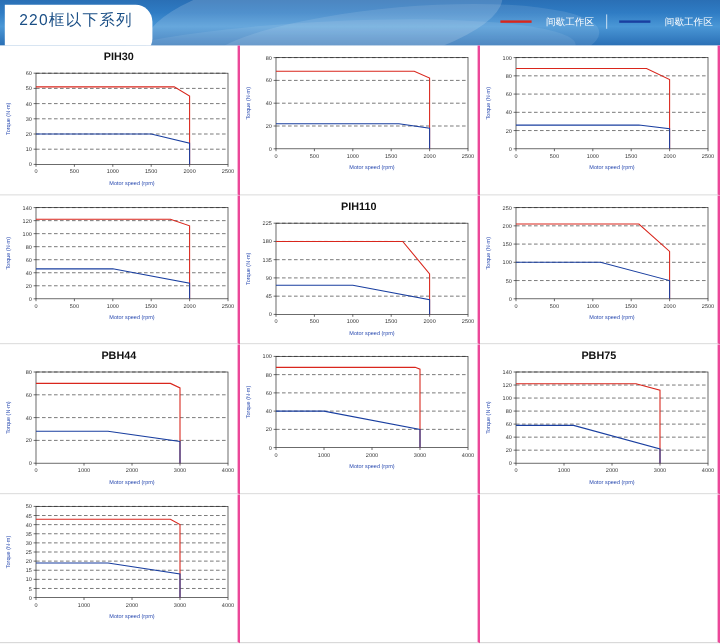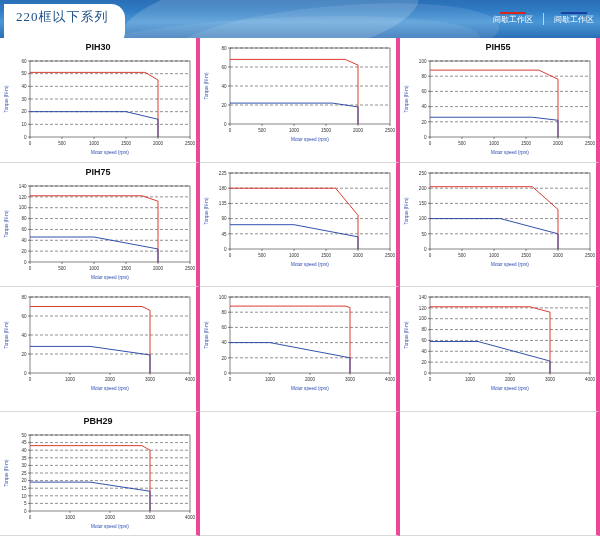--- a/index.html
+++ b/index.html
@@ -35,42 +35,41 @@
   }
   .title-pill{
     position:absolute;left:4px;top:4px;
     padding:4px 16px 20px 12px;
     background:#ffffff;
     border-radius:0 14px 14px 0;
     color:#1b4f86;
     font-size:13px;
     letter-spacing:1px;
     line-height:18px;
-    font-family:Liberation Serif, serif;
   }
   .legend{
     position:absolute;right:6px;top:12px;
     display:flex;align-items:center;gap:10px;
     font-size:8px;color:#ffffff;
   }
-  .legend .item{display:flex;align-items:center;gap:0;flex-direction:column;}
+  .legend .item{display:flex;align-items:center;gap:12px;}
   .legend .swatch{display:block;width:26px;height:0;border-top:2px solid #d9261c;}
   .legend .swatch.blue{border-top:2px solid #1a3fa0;}
   .legend .divider{width:1px;height:12px;background:rgba(255,255,255,0.6);}
 
   
   .grid{
     position:relative;
     width:600px;
     display:flex;flex-wrap:wrap;
   }
   .cell{
     box-sizing:border-box;
     width:200px;height:124.5px;
-    border-right:4px solid #ec4899;
+    border-right:2px solid #ec4899;
     border-bottom:1px solid #d9d9d9;
     padding:2px 2px 0 2px;
     background:#ffffff;
     position:relative;
   }
   .cell.empty{background:#ffffff;}
   .cell .chart-title{
     text-align:center;
     font-size:9px;
     font-weight:bold;
@@ -181,21 +180,20 @@
           <line x1="188.00" y1="84" x2="188.00" y2="86" stroke="#333333" stroke-width="0.6"></line>
           <text class="tick" x="188.00" y="91.5" text-anchor="middle">2500</text>
           <text class="axlabel" x="108" y="101" text-anchor="middle">Motor speed (rpm)</text>
           <text class="axlabel" transform="translate(6,46) rotate(-90)" text-anchor="middle">Torque (N·m)</text>
           <path d="M28.00 19.40 L143.20 19.40 L156.00 25.10 L156.00 84.00" fill="none" stroke="#d9261c" stroke-width="0.9"></path>
           <path d="M28.00 63.10 L130.40 63.10 L156.00 66.90 L156.00 84.00" fill="none" stroke="#1a3fa0" stroke-width="0.9"></path>
         </svg>
       </div>
     </div>
     <div class="cell">
-      <div class="chart-title">PIH55</div>
       <div class="plot-wrap">
         <svg width="196" height="104">
           <rect x="28" y="8" width="160" height="76" fill="#ffffff" stroke="#333333" stroke-width="0.6"></rect>
           <line x1="28" y1="68.80" x2="188" y2="68.80" stroke="#222222" stroke-width="0.5" stroke-dasharray="3,2"></line>
           <line x1="28" y1="53.60" x2="188" y2="53.60" stroke="#222222" stroke-width="0.5" stroke-dasharray="3,2"></line>
           <line x1="28" y1="38.40" x2="188" y2="38.40" stroke="#222222" stroke-width="0.5" stroke-dasharray="3,2"></line>
           <line x1="28" y1="23.20" x2="188" y2="23.20" stroke="#222222" stroke-width="0.5" stroke-dasharray="3,2"></line>
           <line x1="28" y1="8.00" x2="188" y2="8.00" stroke="#222222" stroke-width="0.5" stroke-dasharray="3,2"></line>
           <line x1="26" y1="84.00" x2="28" y2="84.00" stroke="#333333" stroke-width="0.6"></line>
           <text class="tick" x="24.5" y="85.70" text-anchor="end">0</text>
@@ -222,21 +220,20 @@
           <line x1="188.00" y1="84" x2="188.00" y2="86" stroke="#333333" stroke-width="0.6"></line>
           <text class="tick" x="188.00" y="91.5" text-anchor="middle">2500</text>
           <text class="axlabel" x="108" y="101" text-anchor="middle">Motor speed (rpm)</text>
           <text class="axlabel" transform="translate(6,46) rotate(-90)" text-anchor="middle">Torque (N·m)</text>
           <path d="M28.00 17.12 L136.80 17.12 L156.00 26.24 L156.00 84.00" fill="none" stroke="#d9261c" stroke-width="0.9"></path>
           <path d="M28.00 64.24 L130.40 64.24 L156.00 67.28 L156.00 84.00" fill="none" stroke="#1a3fa0" stroke-width="0.9"></path>
         </svg>
       </div>
     </div>
     <div class="cell">
-      <div class="chart-title">PIH75</div>
       <div class="plot-wrap">
         <svg width="196" height="104">
           <rect x="28" y="8" width="160" height="76" fill="#ffffff" stroke="#333333" stroke-width="0.6"></rect>
           <line x1="28" y1="73.14" x2="188" y2="73.14" stroke="#222222" stroke-width="0.5" stroke-dasharray="3,2"></line>
           <line x1="28" y1="62.29" x2="188" y2="62.29" stroke="#222222" stroke-width="0.5" stroke-dasharray="3,2"></line>
           <line x1="28" y1="51.43" x2="188" y2="51.43" stroke="#222222" stroke-width="0.5" stroke-dasharray="3,2"></line>
           <line x1="28" y1="40.57" x2="188" y2="40.57" stroke="#222222" stroke-width="0.5" stroke-dasharray="3,2"></line>
           <line x1="28" y1="29.71" x2="188" y2="29.71" stroke="#222222" stroke-width="0.5" stroke-dasharray="3,2"></line>
           <line x1="28" y1="18.86" x2="188" y2="18.86" stroke="#222222" stroke-width="0.5" stroke-dasharray="3,2"></line>
           <line x1="28" y1="8.00" x2="188" y2="8.00" stroke="#222222" stroke-width="0.5" stroke-dasharray="3,2"></line>
@@ -269,20 +266,21 @@
           <line x1="188.00" y1="84" x2="188.00" y2="86" stroke="#333333" stroke-width="0.6"></line>
           <text class="tick" x="188.00" y="91.5" text-anchor="middle">2500</text>
           <text class="axlabel" x="108" y="101" text-anchor="middle">Motor speed (rpm)</text>
           <text class="axlabel" transform="translate(6,46) rotate(-90)" text-anchor="middle">Torque (N·m)</text>
           <path d="M28.00 17.77 L140.00 17.77 L156.00 23.20 L156.00 84.00" fill="none" stroke="#d9261c" stroke-width="0.9"></path>
           <path d="M28.00 59.03 L92.00 59.03 L156.00 70.97 L156.00 84.00" fill="none" stroke="#1a3fa0" stroke-width="0.9"></path>
         </svg>
       </div>
     </div>
     <div class="cell">
+      <div class="chart-title">PIH110</div>
       <div class="plot-wrap">
         <svg width="196" height="104">
           <rect x="28" y="8" width="160" height="76" fill="#ffffff" stroke="#333333" stroke-width="0.6"></rect>
           <line x1="28" y1="68.80" x2="188" y2="68.80" stroke="#222222" stroke-width="0.5" stroke-dasharray="3,2"></line>
           <line x1="28" y1="53.60" x2="188" y2="53.60" stroke="#222222" stroke-width="0.5" stroke-dasharray="3,2"></line>
           <line x1="28" y1="38.40" x2="188" y2="38.40" stroke="#222222" stroke-width="0.5" stroke-dasharray="3,2"></line>
           <line x1="28" y1="23.20" x2="188" y2="23.20" stroke="#222222" stroke-width="0.5" stroke-dasharray="3,2"></line>
           <line x1="28" y1="8.00" x2="188" y2="8.00" stroke="#222222" stroke-width="0.5" stroke-dasharray="3,2"></line>
           <line x1="26" y1="84.00" x2="28" y2="84.00" stroke="#333333" stroke-width="0.6"></line>
           <text class="tick" x="24.5" y="85.70" text-anchor="end">0</text>
@@ -349,20 +347,21 @@
           <line x1="188.00" y1="84" x2="188.00" y2="86" stroke="#333333" stroke-width="0.6"></line>
           <text class="tick" x="188.00" y="91.5" text-anchor="middle">2500</text>
           <text class="axlabel" x="108" y="101" text-anchor="middle">Motor speed (rpm)</text>
           <text class="axlabel" transform="translate(6,46) rotate(-90)" text-anchor="middle">Torque (N·m)</text>
           <path d="M28.00 21.68 L130.40 21.68 L156.00 44.48 L156.00 84.00" fill="none" stroke="#d9261c" stroke-width="0.9"></path>
           <path d="M28.00 53.60 L98.40 53.60 L156.00 68.80 L156.00 84.00" fill="none" stroke="#1a3fa0" stroke-width="0.9"></path>
         </svg>
       </div>
     </div>
     <div class="cell">
+      <div class="chart-title">PBH44</div>
       <div class="plot-wrap">
         <svg width="196" height="104">
           <rect x="28" y="8" width="160" height="76" fill="#ffffff" stroke="#333333" stroke-width="0.6"></rect>
           <line x1="28" y1="65.00" x2="188" y2="65.00" stroke="#222222" stroke-width="0.5" stroke-dasharray="3,2"></line>
           <line x1="28" y1="46.00" x2="188" y2="46.00" stroke="#222222" stroke-width="0.5" stroke-dasharray="3,2"></line>
           <line x1="28" y1="27.00" x2="188" y2="27.00" stroke="#222222" stroke-width="0.5" stroke-dasharray="3,2"></line>
           <line x1="28" y1="8.00" x2="188" y2="8.00" stroke="#222222" stroke-width="0.5" stroke-dasharray="3,2"></line>
           <line x1="26" y1="84.00" x2="28" y2="84.00" stroke="#333333" stroke-width="0.6"></line>
           <text class="tick" x="24.5" y="85.70" text-anchor="end">0</text>
           <line x1="26" y1="65.00" x2="28" y2="65.00" stroke="#333333" stroke-width="0.6"></line>
@@ -422,20 +421,21 @@
           <line x1="188.00" y1="84" x2="188.00" y2="86" stroke="#333333" stroke-width="0.6"></line>
           <text class="tick" x="188.00" y="91.5" text-anchor="middle">4000</text>
           <text class="axlabel" x="108" y="101" text-anchor="middle">Motor speed (rpm)</text>
           <text class="axlabel" transform="translate(6,46) rotate(-90)" text-anchor="middle">Torque (N·m)</text>
           <path d="M28.00 17.12 L144.00 17.12 L148.00 18.64 L148.00 84.00" fill="none" stroke="#d9261c" stroke-width="0.9"></path>
           <path d="M28.00 53.60 L68.00 53.60 L148.00 68.80 L148.00 84.00" fill="none" stroke="#1a3fa0" stroke-width="0.9"></path>
         </svg>
       </div>
     </div>
     <div class="cell">
+      <div class="chart-title">PBH75</div>
       <div class="plot-wrap">
         <svg width="196" height="104">
           <rect x="28" y="8" width="160" height="76" fill="#ffffff" stroke="#333333" stroke-width="0.6"></rect>
           <line x1="28" y1="73.14" x2="188" y2="73.14" stroke="#222222" stroke-width="0.5" stroke-dasharray="3,2"></line>
           <line x1="28" y1="62.29" x2="188" y2="62.29" stroke="#222222" stroke-width="0.5" stroke-dasharray="3,2"></line>
           <line x1="28" y1="51.43" x2="188" y2="51.43" stroke="#222222" stroke-width="0.5" stroke-dasharray="3,2"></line>
           <line x1="28" y1="40.57" x2="188" y2="40.57" stroke="#222222" stroke-width="0.5" stroke-dasharray="3,2"></line>
           <line x1="28" y1="29.71" x2="188" y2="29.71" stroke="#222222" stroke-width="0.5" stroke-dasharray="3,2"></line>
           <line x1="28" y1="18.86" x2="188" y2="18.86" stroke="#222222" stroke-width="0.5" stroke-dasharray="3,2"></line>
           <line x1="28" y1="8.00" x2="188" y2="8.00" stroke="#222222" stroke-width="0.5" stroke-dasharray="3,2"></line>
@@ -466,21 +466,20 @@
           <line x1="188.00" y1="84" x2="188.00" y2="86" stroke="#333333" stroke-width="0.6"></line>
           <text class="tick" x="188.00" y="91.5" text-anchor="middle">4000</text>
           <text class="axlabel" x="108" y="101" text-anchor="middle">Motor speed (rpm)</text>
           <text class="axlabel" transform="translate(6,46) rotate(-90)" text-anchor="middle">Torque (N·m)</text>
           <path d="M28.00 17.77 L128.00 17.77 L148.00 23.20 L148.00 84.00" fill="none" stroke="#d9261c" stroke-width="0.9"></path>
           <path d="M28.00 52.51 L76.00 52.51 L148.00 72.06 L148.00 84.00" fill="none" stroke="#1a3fa0" stroke-width="0.9"></path>
         </svg>
       </div>
     </div>
     <div class="cell">
-      <div class="chart-title">PBH29</div>
       <div class="plot-wrap">
         <svg width="196" height="104">
           <rect x="28" y="8" width="160" height="76" fill="#ffffff" stroke="#333333" stroke-width="0.6"></rect>
           <line x1="28" y1="76.40" x2="188" y2="76.40" stroke="#222222" stroke-width="0.5" stroke-dasharray="3,2"></line>
           <line x1="28" y1="68.80" x2="188" y2="68.80" stroke="#222222" stroke-width="0.5" stroke-dasharray="3,2"></line>
           <line x1="28" y1="61.20" x2="188" y2="61.20" stroke="#222222" stroke-width="0.5" stroke-dasharray="3,2"></line>
           <line x1="28" y1="53.60" x2="188" y2="53.60" stroke="#222222" stroke-width="0.5" stroke-dasharray="3,2"></line>
           <line x1="28" y1="46.00" x2="188" y2="46.00" stroke="#222222" stroke-width="0.5" stroke-dasharray="3,2"></line>
           <line x1="28" y1="38.40" x2="188" y2="38.40" stroke="#222222" stroke-width="0.5" stroke-dasharray="3,2"></line>
           <line x1="28" y1="30.80" x2="188" y2="30.80" stroke="#222222" stroke-width="0.5" stroke-dasharray="3,2"></line>

